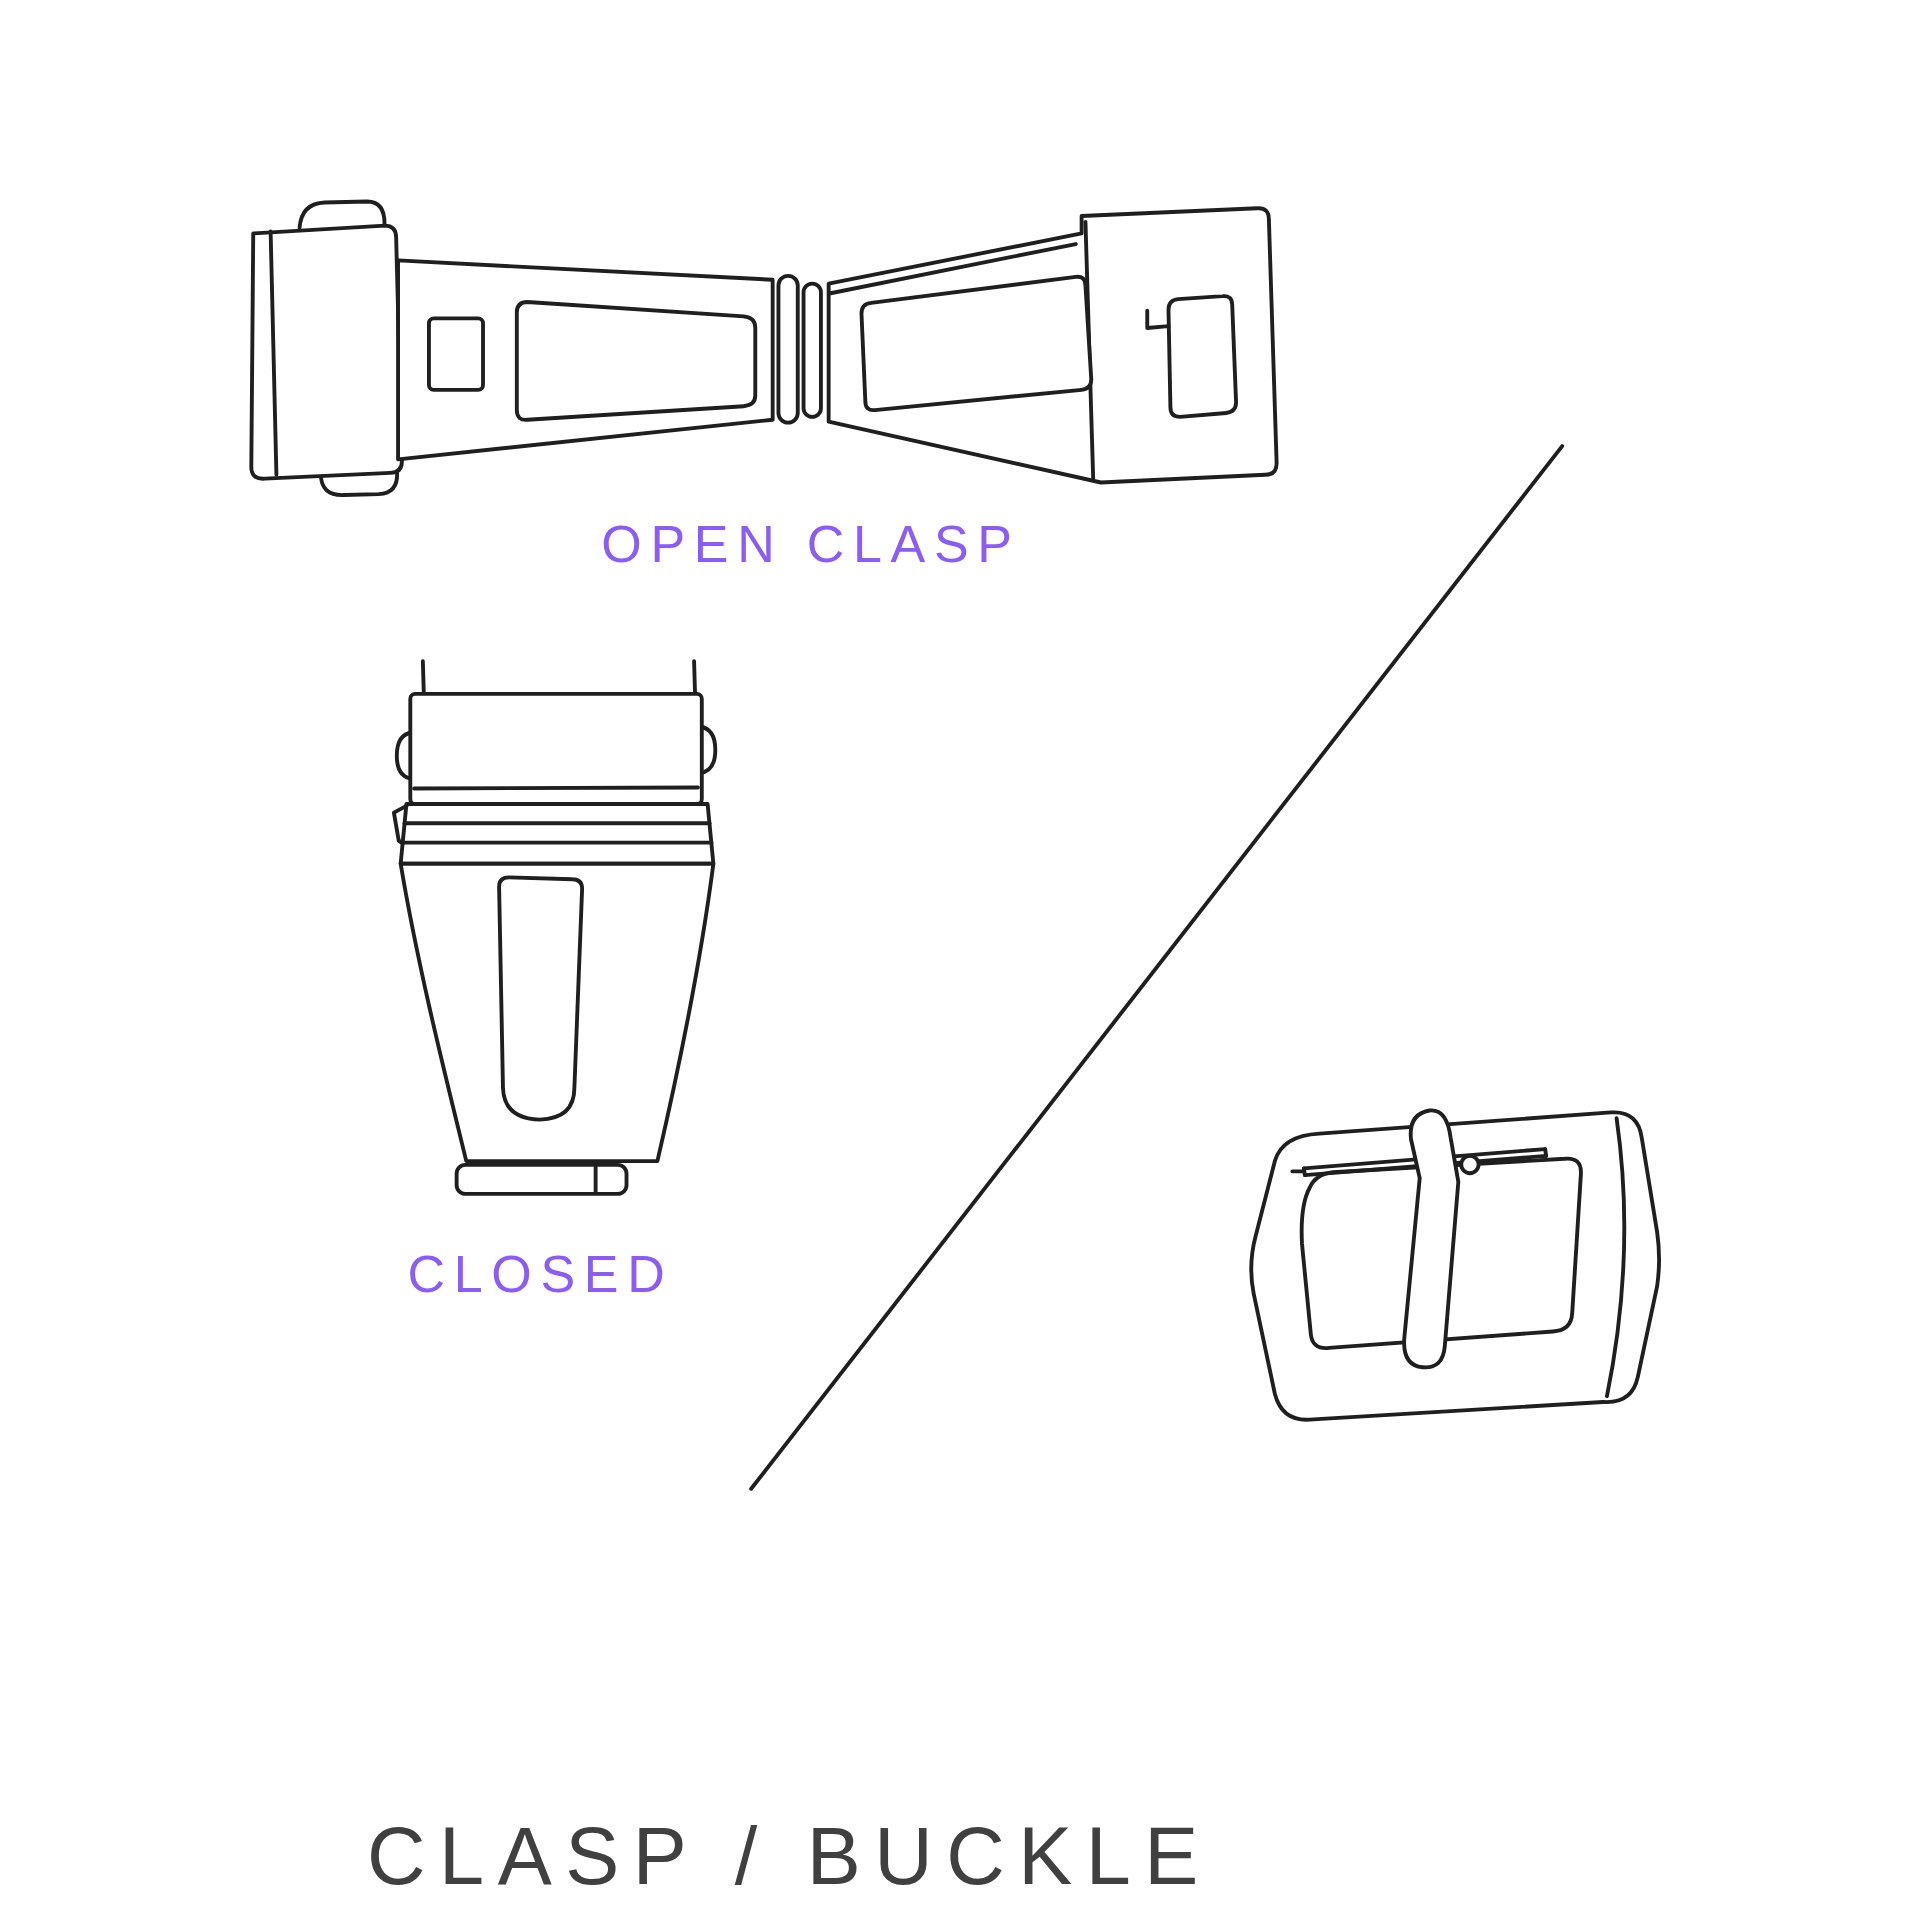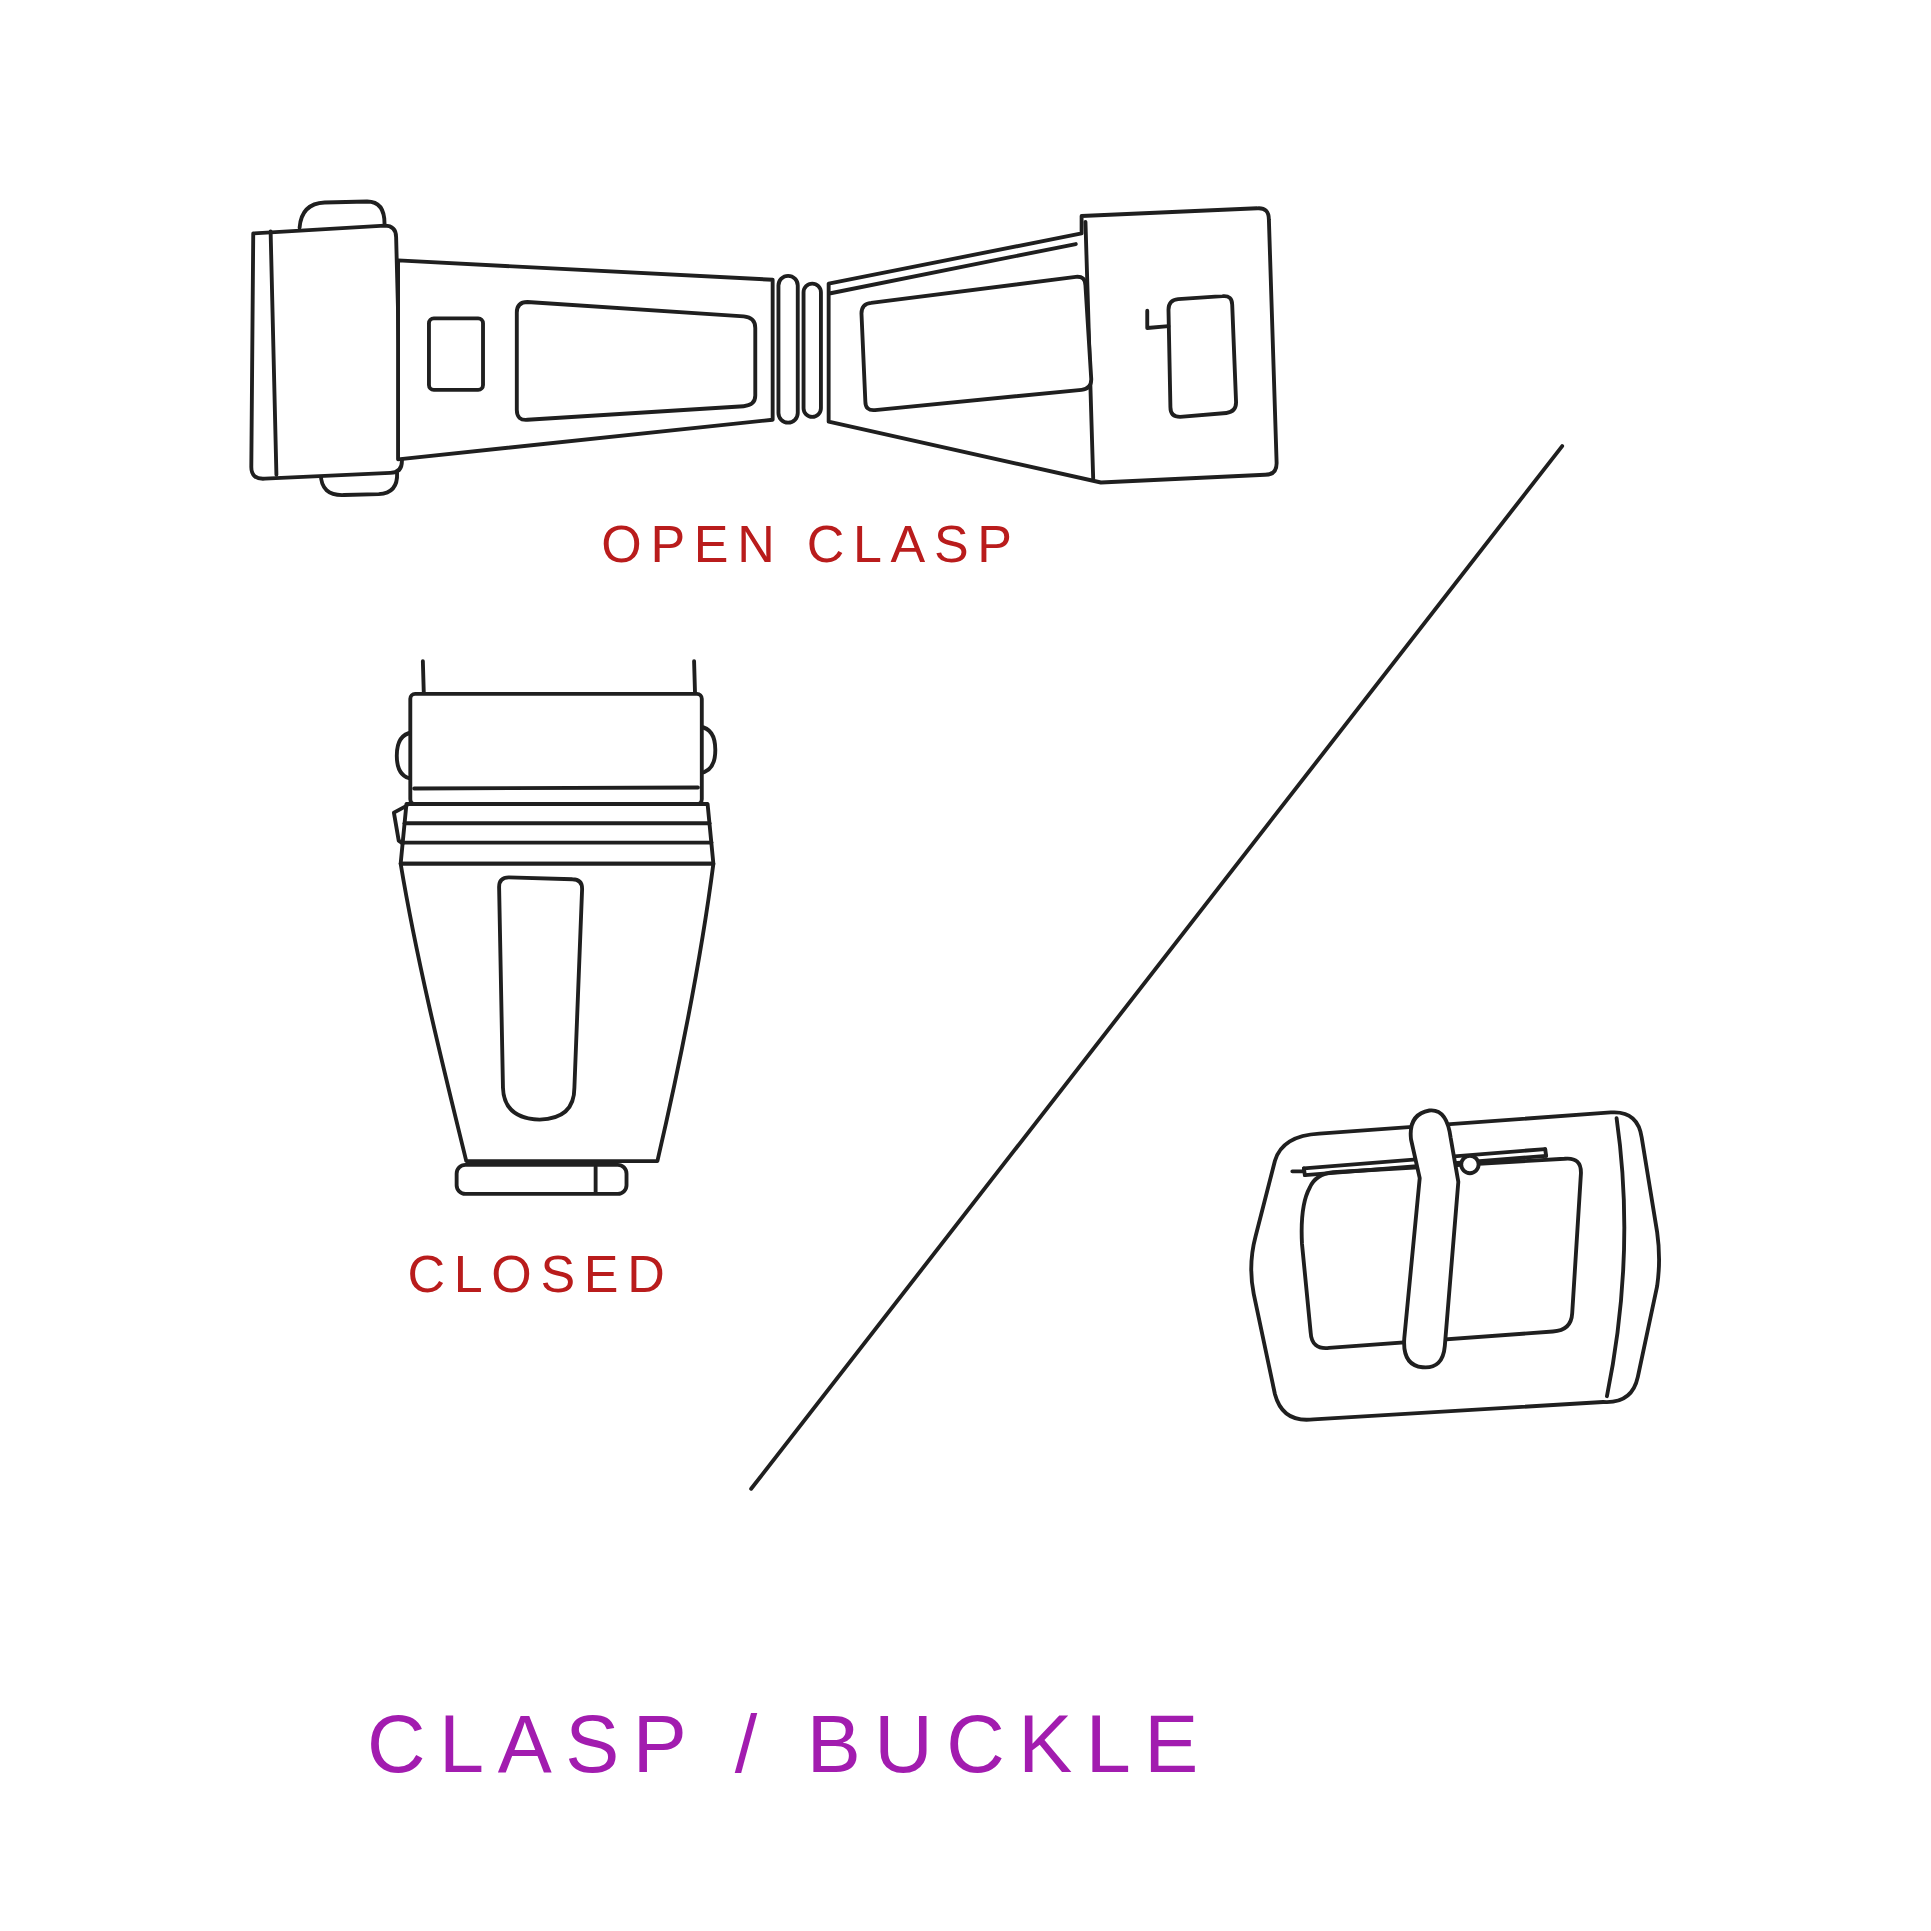--- a/index.html
+++ b/index.html
@@ -30,34 +30,34 @@
   }
   .ink-line {
     stroke: #1f1f1f;
     stroke-width: 4;
     fill: none;
     stroke-linejoin: round;
     stroke-linecap: round;
   }
   .caption {
     position: absolute;
-    color: #b91c1c;
+    color: #8b5cf6;
     font-size: 52px;
     letter-spacing: 8.7px;
     text-align: center;
     font-weight: 400;
     white-space: nowrap;
   }
   .main-title {
     position: absolute;
     left: 0;
-    top: 1698px;
+    top: 1810px;
     width: 1579px;
     text-align: center;
-    color: #a21caf;
+    color: #404040;
     font-size: 81px;
     letter-spacing: 13.5px;
     font-weight: 400;
     white-space: nowrap;
   }
   .divider-svg {
     position: absolute;
     left: 0;
     top: 0;
     pointer-events: none;

